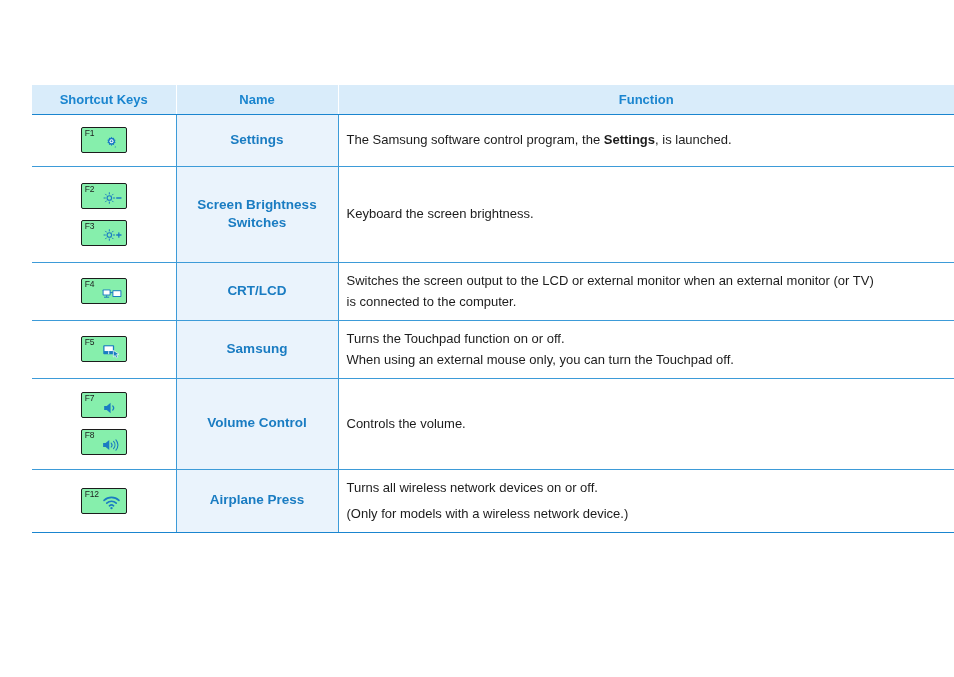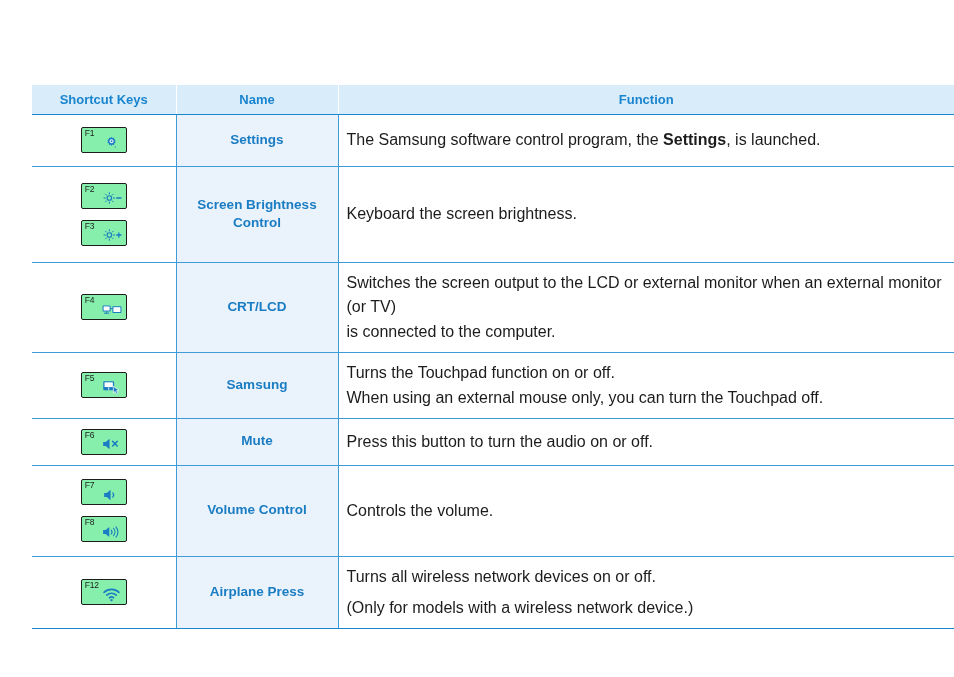--- a/index.html
+++ b/index.html
@@ -143,21 +143,21 @@
     font-size: 13.5px;
     font-weight: bold;
     line-height: 1.35;
     border-left: 1.4px solid #3d9bd8;
     border-right: 1.4px solid #3d9bd8;
     padding: 4px 6px;
   }
   td.func-cell {
     background: #ffffff;
     color: #1c1c1c;
-    font-size: 16px;
+    font-size: 13px;
     line-height: 1.5;
     padding: 8px 10px 8px 8px;
   }
   td.func-cell b { font-weight: bold; }
   td.func-cell .ln { display: block; }
   td.func-cell .ln + .ln { margin-top: 1px; }
   td.func-cell .ln.spaced + .ln.spaced { margin-top: 7px; }
 
   
   .keycap {
@@ -274,21 +274,21 @@
                     </g>
                     <g stroke="#1a7cc2" stroke-width="1.9" stroke-linecap="round">
                       <line x1="22" y1="10" x2="28.5" y2="10"></line>
                       <line x1="25.25" y1="6.7" x2="25.25" y2="13.3"></line>
                     </g>
                   </svg>
                 </span>
               </div>
             </div>
           </td>
-          <td class="name-cell">Screen Brightness Control</td>
+          <td class="name-cell">Screen Brightness Switches</td>
           <td class="func-cell">
             <span class="ln"><span>Keyboard the screen brightness.</span></span>
           </td>
         </tr>
         <tr style="height: 58px;">
           <td class="keys-cell">
             <div class="key-stack">
               <div class="keycap">
                 <span class="klabel">F4</span>
                 <span class="kicon">
@@ -326,42 +326,20 @@
                 </span>
               </div>
             </div>
           </td>
           <td class="name-cell">Samsung</td>
           <td class="func-cell">
             <span class="ln"><span>Turns the Touchpad function on or off.</span></span>
             <span class="ln"><span>When using an external mouse only, you can turn the Touchpad off.</span></span>
           </td>
         </tr>
-        <tr style="height: 47px;">
-          <td class="keys-cell">
-            <div class="key-stack">
-              <div class="keycap">
-                <span class="klabel">F6</span>
-                <span class="kicon">
-                  <svg width="20" height="14" viewBox="0 0 26 18">
-                    <path fill="#1a7cc2" d="M1.5 6.3h3.4L9.8 2.1v13.8L4.9 11.7H1.5z"></path>
-                    <g stroke="#1a7cc2" stroke-width="1.9" stroke-linecap="round">
-                      <line x1="13.8" y1="5.6" x2="19.8" y2="11.6"></line>
-                      <line x1="19.8" y1="5.6" x2="13.8" y2="11.6"></line>
-                    </g>
-                  </svg>
-                </span>
-              </div>
-            </div>
-          </td>
-          <td class="name-cell">Mute</td>
-          <td class="func-cell">
-            <span class="ln"><span>Press this button to turn the audio on or off.</span></span>
-          </td>
-        </tr>
         <tr style="height: 91px;">
           <td class="keys-cell">
             <div class="key-stack">
               <div class="keycap">
                 <span class="klabel">F7</span>
                 <span class="kicon">
                   <svg width="17" height="14" viewBox="0 0 22 18">
                     <path fill="#1a7cc2" d="M1.5 6.3h3.4L9.8 2.1v13.8L4.9 11.7H1.5z"></path>
                     <path d="M12.6 6.2a4.2 4.2 0 0 1 0 5.6" fill="none" stroke="#1a7cc2" stroke-width="1.6" stroke-linecap="round"></path>
                   </svg>

